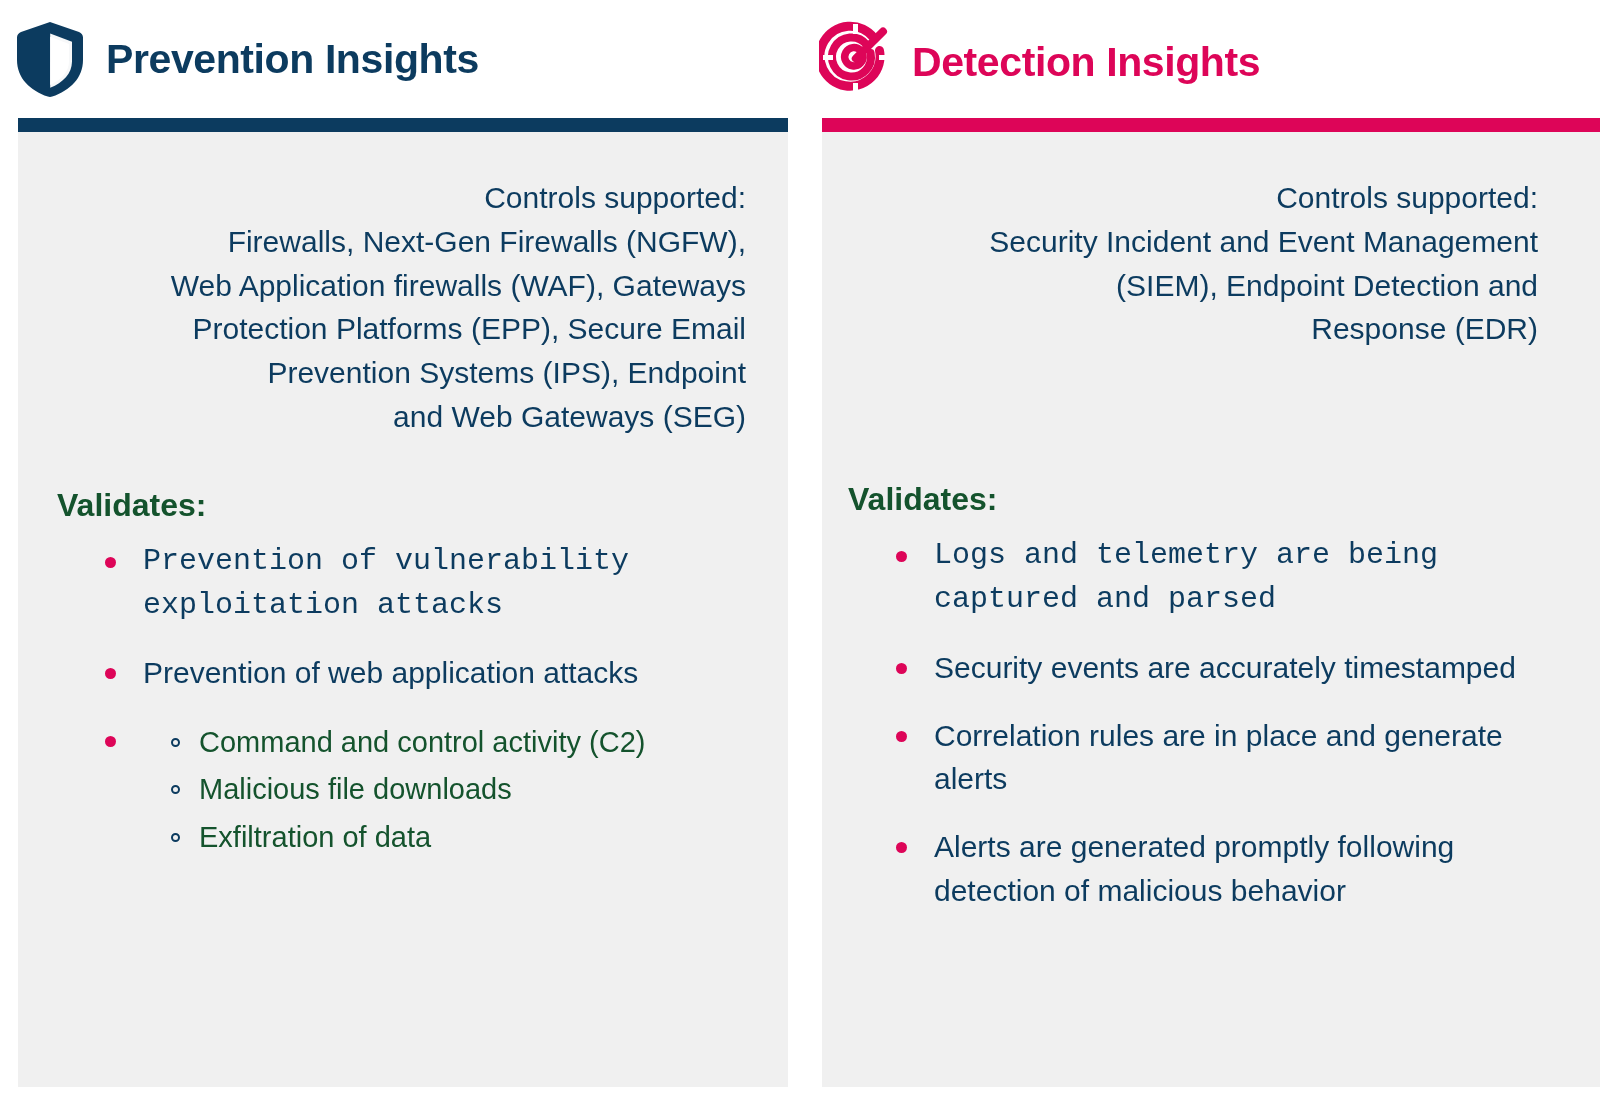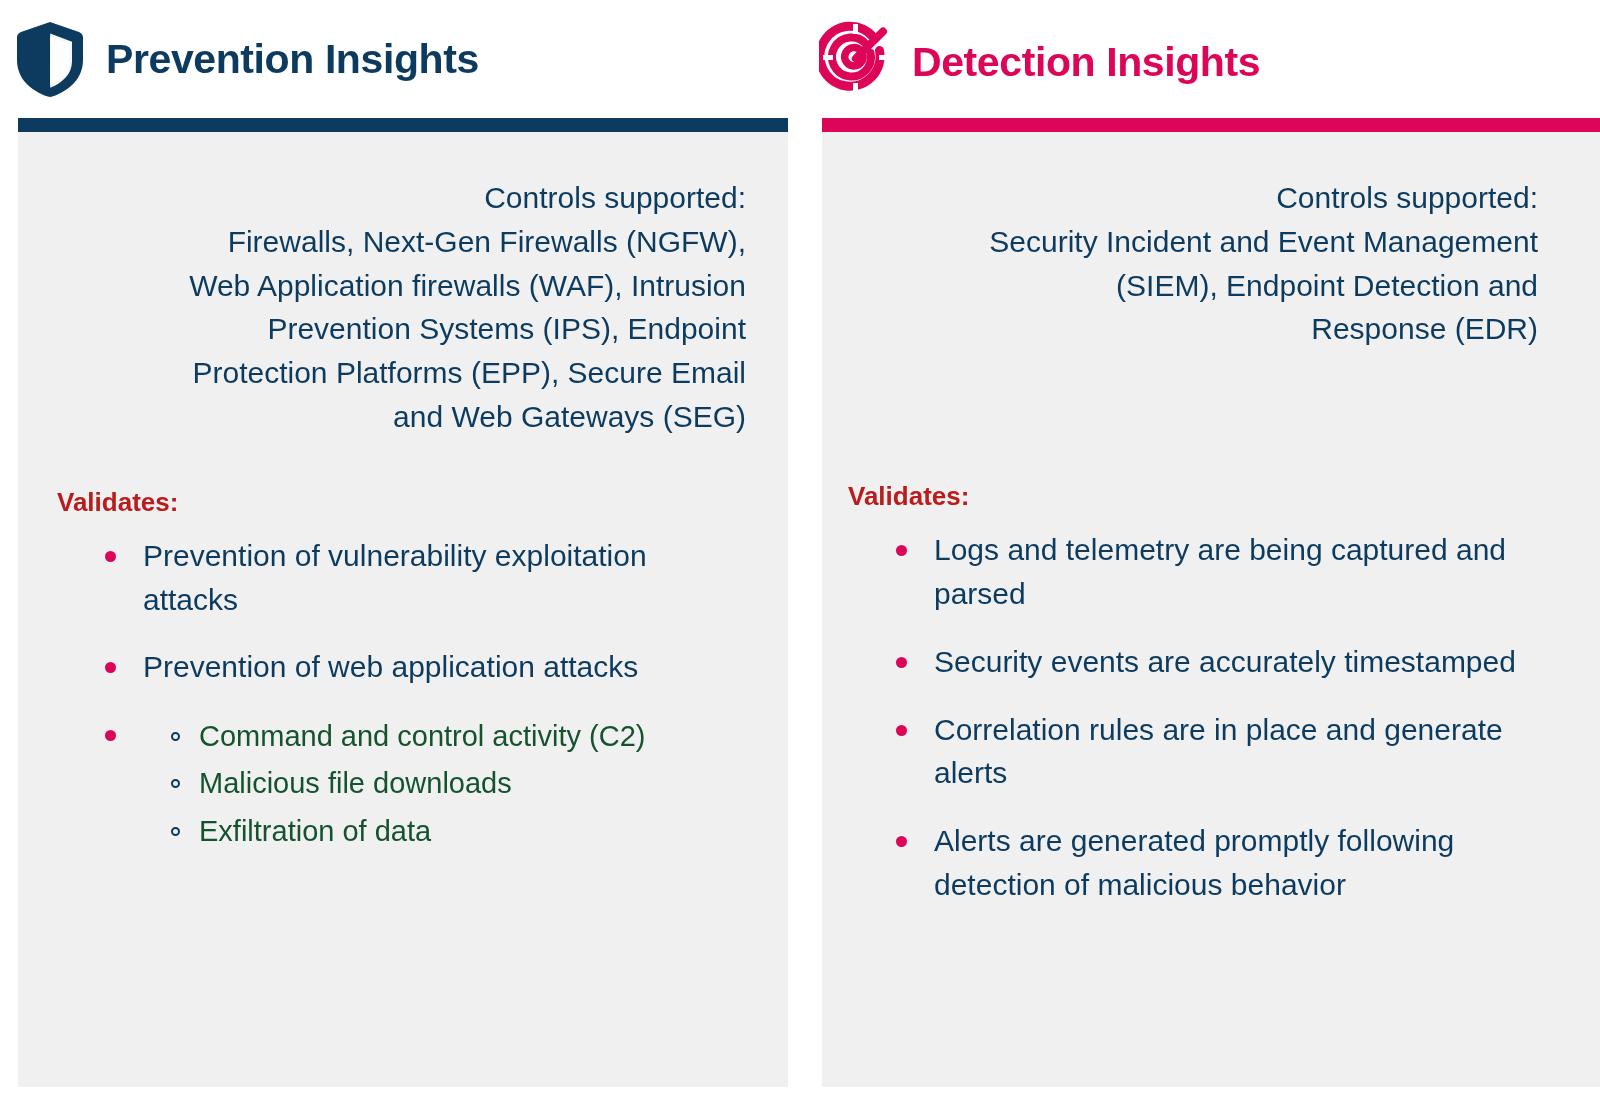--- a/index.html
+++ b/index.html
@@ -85,42 +85,42 @@
     color: #0c3b5f;
     font-size: 30px;
     line-height: 1.46;
     margin: 0 0 0 0;
     max-width: 690px;
     text-align: right;
   }
   .intro .line { display: block; }
 
   .validates {
-    color: #b91c1c;
-    font-size: 26px;
+    color: #14532d;
+    font-size: 32px;
     font-weight: bold;
     margin: 48px 0 8px 0;
   }
   .column.right .validates { margin-top: 130px; }
 
   
   ul.bullets {
     list-style: none;
     margin: 0;
     padding: 0 0 0 44px;
   }
   ul.bullets > li {
     position: relative;
     color: #0c3b5f;
     font-size: 30px;
     line-height: 1.46;
     padding-left: 42px;
     margin-top: 24px;
   }
-  ul.bullets > li:first-child { margin-top: 16px; }
+  ul.bullets > li:first-child { margin-top: 16px; font-family: Liberation Mono, monospace; }
   ul.bullets > li > .dot {
     position: absolute;
     left: 4px;
     top: 17px;
     width: 11px;
     height: 11px;
     border-radius: 50%;
     background: #dd0558;
   }
 
@@ -170,23 +170,23 @@
       <h1 class="col-title navy">Prevention Insights</h1>
     </div>
 
     <div class="accent-rule navy"></div>
 
     <div class="panel">
 
       <p class="intro">
         <span class="line">Controls supported:</span>
         <span class="line">Firewalls, Next-Gen Firewalls (NGFW),</span>
-        <span class="line">Web Application firewalls (WAF), Intrusion</span>
+        <span class="line">Web Application firewalls (WAF), Gateways</span>
+        <span class="line">Protection Platforms (EPP), Secure Email</span>
         <span class="line">Prevention Systems (IPS), Endpoint</span>
-        <span class="line">Protection Platforms (EPP), Secure Email</span>
         <span class="line">and Web Gateways (SEG)</span>
       </p>
 
       <p class="validates">Validates:</p>
 
       <ul class="bullets">
         <li>
           <span class="dot"></span>
           <span>Prevention of vulnerability exploitation attacks</span>
         </li>

